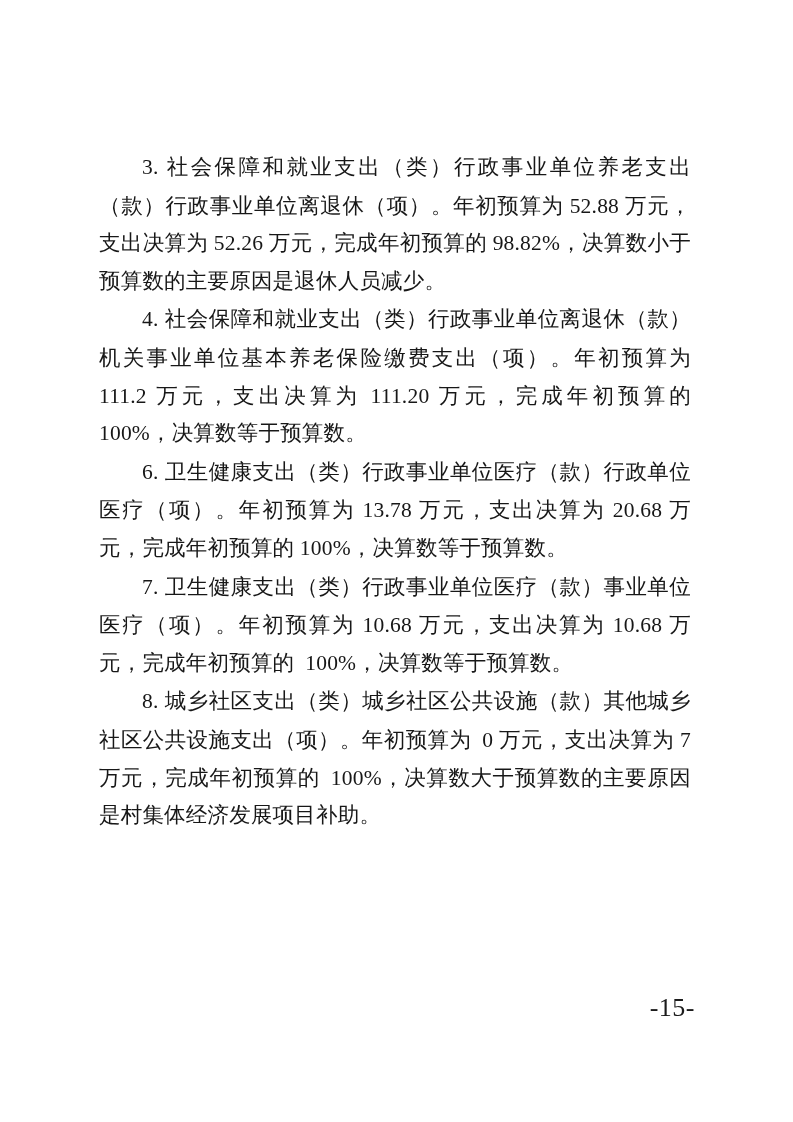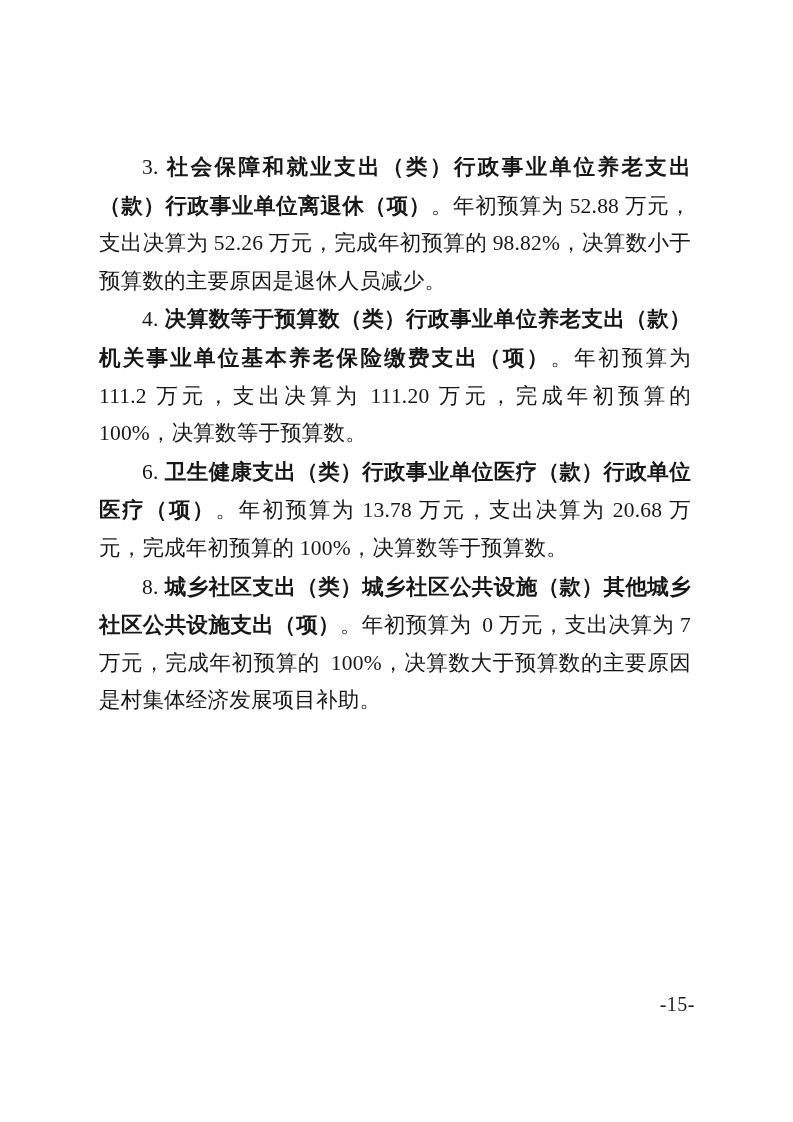--- a/index.html
+++ b/index.html
@@ -30,45 +30,46 @@
   .para {
     margin: 0;
     padding: 0;
     text-indent: 43px;
   }
   .num {
     font-family: "Liberation Serif", "DejaVu Serif", serif;
     padding-right: 6px;
   }
   .heading {
-    font-weight: 700;
+    font-weight: 400;
     font-family: "DejaVu Sans", "Liberation Sans", sans-serif;
   }
   .body-text {
     font-weight: 400;
   }
   .page-number {
     position: absolute;
     top: 993px;
     right: 98px;
-    font-size: 20px;
+    font-size: 26px;
     letter-spacing: 0.5px;
     font-family: "Liberation Serif", "DejaVu Serif", serif;
     color: #1b1b1b;
   }
 </style>
 </head>
 <body>
 
 <div class="page">
   <div class="content" id="paragraphs">
   <p class="para"><span class="num">3.</span><span class="heading">社会保障和就业支出（类）行政事业单位养老支出（款）行政事业单位离退休（项）</span><span class="body-text">。年初预算为 52.88 万元，支出决算为 52.26 万元，完成年初预算的 98.82%，决算数小于预算数的主要原因是退休人员减少。</span></p>
 
-  <p class="para"><span class="num">4.</span><span class="heading">决算数等于预算数（类）行政事业单位养老支出（款） 机关事业单位基本养老保险缴费支出（项）</span><span class="body-text">。年初预算为 111.2 万元，支出决算为 111.20 万元，完成年初预算的 100%，决算数等于预算数。</span></p>
+  <p class="para"><span class="num">4.</span><span class="heading">社会保障和就业支出（类）行政事业单位离退休（款） 机关事业单位基本养老保险缴费支出（项）</span><span class="body-text">。年初预算为 111.2 万元，支出决算为 111.20 万元，完成年初预算的 100%，决算数等于预算数。</span></p>
 
 
   <p class="para"><span class="num">6.</span><span class="heading">卫生健康支出（类）行政事业单位医疗（款）行政单位医疗（项）</span><span class="body-text">。年初预算为 13.78 万元，支出决算为 20.68 万元，完成年初预算的 100%，决算数等于预算数。</span></p>
 
+  <p class="para"><span class="num">7.</span><span class="heading">卫生健康支出（类）行政事业单位医疗（款）事业单位医疗（项）</span><span class="body-text">。年初预算为 10.68 万元，支出决算为 10.68 万元，完成年初预算的 100%，决算数等于预算数。</span></p>
 
   <p class="para"><span class="num">8.</span><span class="heading">城乡社区支出（类）城乡社区公共设施（款）其他城乡社区公共设施支出（项）</span><span class="body-text">。年初预算为 0 万元，支出决算为 7 万元，完成年初预算的 100%，决算数大于预算数的主要原因是村集体经济发展项目补助。</span></p>
 </div>
   <div class="page-number">-15-</div>
 </div>
 
 </body></html>

